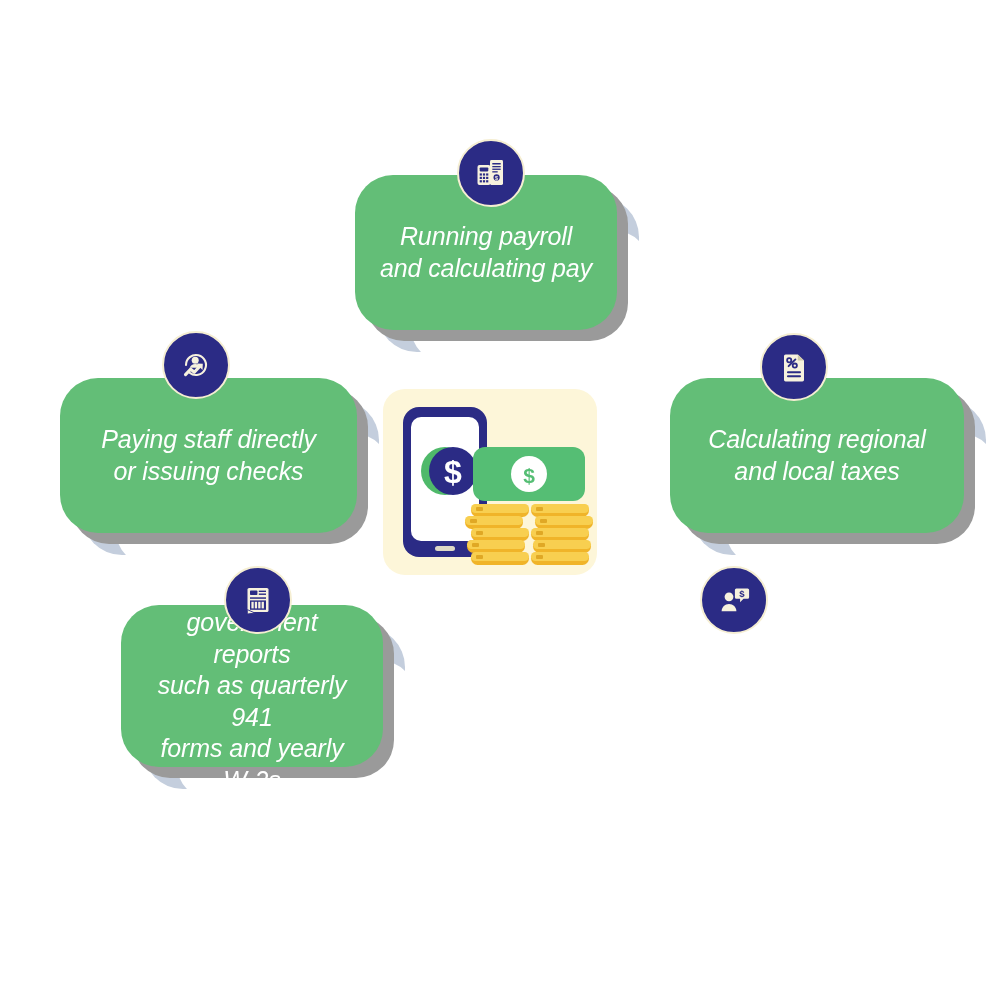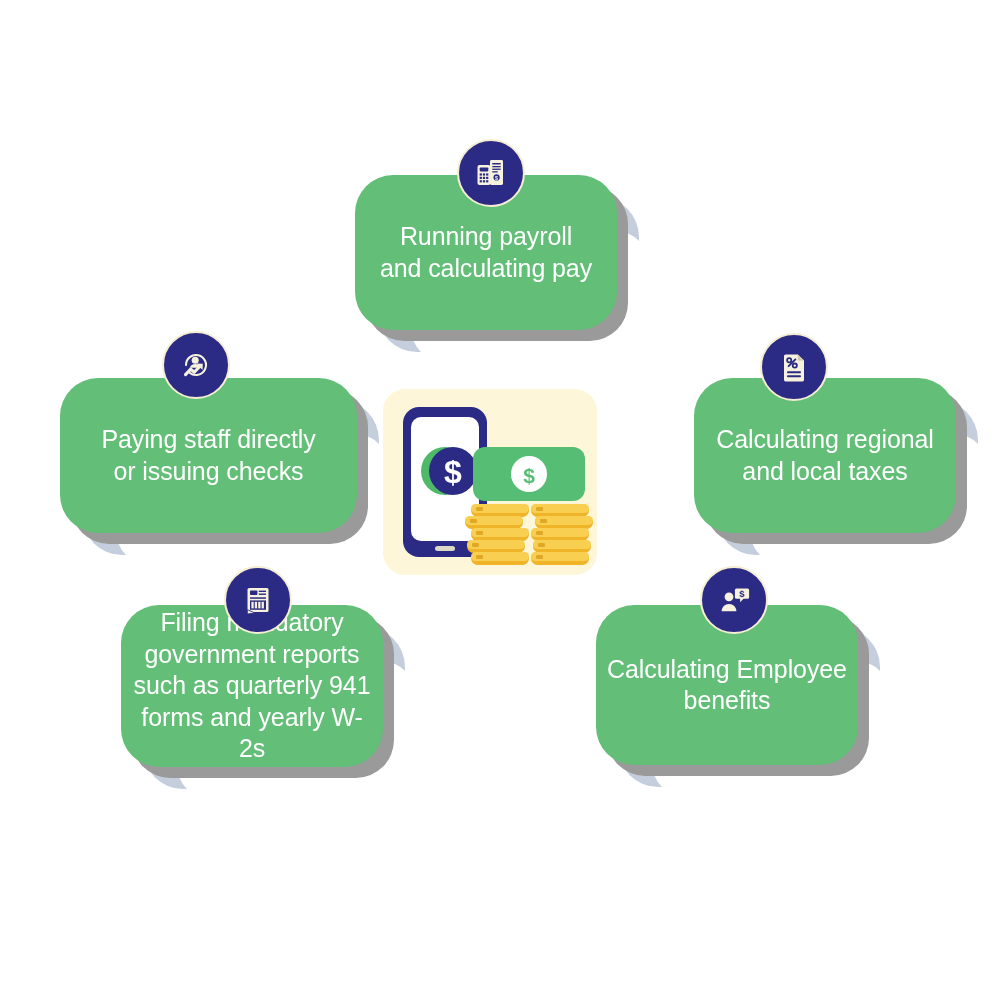--- a/index.html
+++ b/index.html
@@ -63,21 +63,22 @@
     left: 0;
     top: 0;
     right: 0;
     bottom: 0;
     background: #63be77;
     border-radius: 38px;
     display: flex;
     align-items: center;
     justify-content: center;
     box-sizing: border-box;
-    padding: 18px 8px;
+    padding: 18px 24px;
+    font-style: italic;
   }
   .node .card-text {
     color: #ffffff;
     font-size: 25px;
     line-height: 1.26;
     text-align: center;
     letter-spacing: -0.1px;
     white-space: pre-line;
     font-weight: 400;
   }
@@ -110,21 +111,21 @@
     z-index: 4;
   }
   #center-illustration svg {
     position: absolute;
     left: 0; top: 0;
   }
 
   
   #node-top    { left: 355px; top: 175px;  width: 262px; height: 155px; }
   #node-left   { left: 60px;  top: 378px;  width: 297px; height: 155px; }
-  #node-right  { left: 694px; top: 378px;  width: 262px; height: 155px; }
+  #node-right  { left: 670px; top: 378px;  width: 294px; height: 155px; }
   #node-bleft  { left: 121px; top: 605px;  width: 262px; height: 162px; }
   #node-bright { left: 596px; top: 605px;  width: 262px; height: 160px; }
 
   #badge-top    { left: 457px; top: 139px; }
   #badge-left   { left: 162px; top: 331px; }
   #badge-right  { left: 760px; top: 333px; }
   #badge-bleft  { left: 224px; top: 566px; }
   #badge-bright { left: 700px; top: 566px; }
 </style>
 </head>
@@ -242,30 +243,20 @@
       <g fill="#f7f2de">
         <rect x="10.4" y="18.8" width="2.3" height="6.6"></rect>
         <rect x="13.8" y="18.8" width="2.3" height="6.6"></rect>
         <rect x="17.2" y="18.8" width="2.3" height="6.6"></rect>
         <rect x="20.6" y="18.8" width="2.3" height="6.6"></rect>
       </g>
       <path d="M6.3 26.6l7.6 3.4-7.6 1.1z" fill="#f7f2de" stroke="#2b2b85" stroke-width="0.9" stroke-linejoin="round"></path>
     </svg>
   </div>
 
-  <div class="node" id="node-bright">
-    <div class="frame">
-      <div class="frame-inner"></div>
-    </div>
-    <div class="shade"></div>
-    <div class="card">
-      <div class="card-text">Calculating Employee
-benefits</div>
-    </div>
-  </div>
   <div class="badge" id="badge-bright">
     <svg width="36" height="36" viewBox="0 0 36 36" aria-hidden="true">
       <circle cx="13" cy="14.8" r="4.4" fill="#f7f2de"></circle>
       <path d="M5.6 29.2c0-4.2 3.3-7.3 7.4-7.3s7.4 3.1 7.4 7.3z" fill="#f7f2de"></path>
       <path d="M20.4 6.4h11.2a1.5 1.5 0 0 1 1.5 1.5v7.3a1.5 1.5 0 0 1-1.5 1.5h-4.1l-3.4 3.6v-3.6h-3.7a1.5 1.5 0 0 1-1.5-1.5V7.9a1.5 1.5 0 0 1 1.5-1.5z" fill="#f7f2de"></path>
       <text x="26" y="14.6" font-family="'Liberation Sans',sans-serif" font-size="9.6" font-weight="bold" fill="#2b2b85" text-anchor="middle">$</text>
     </svg>
   </div>
 
   <div id="center-illustration">

